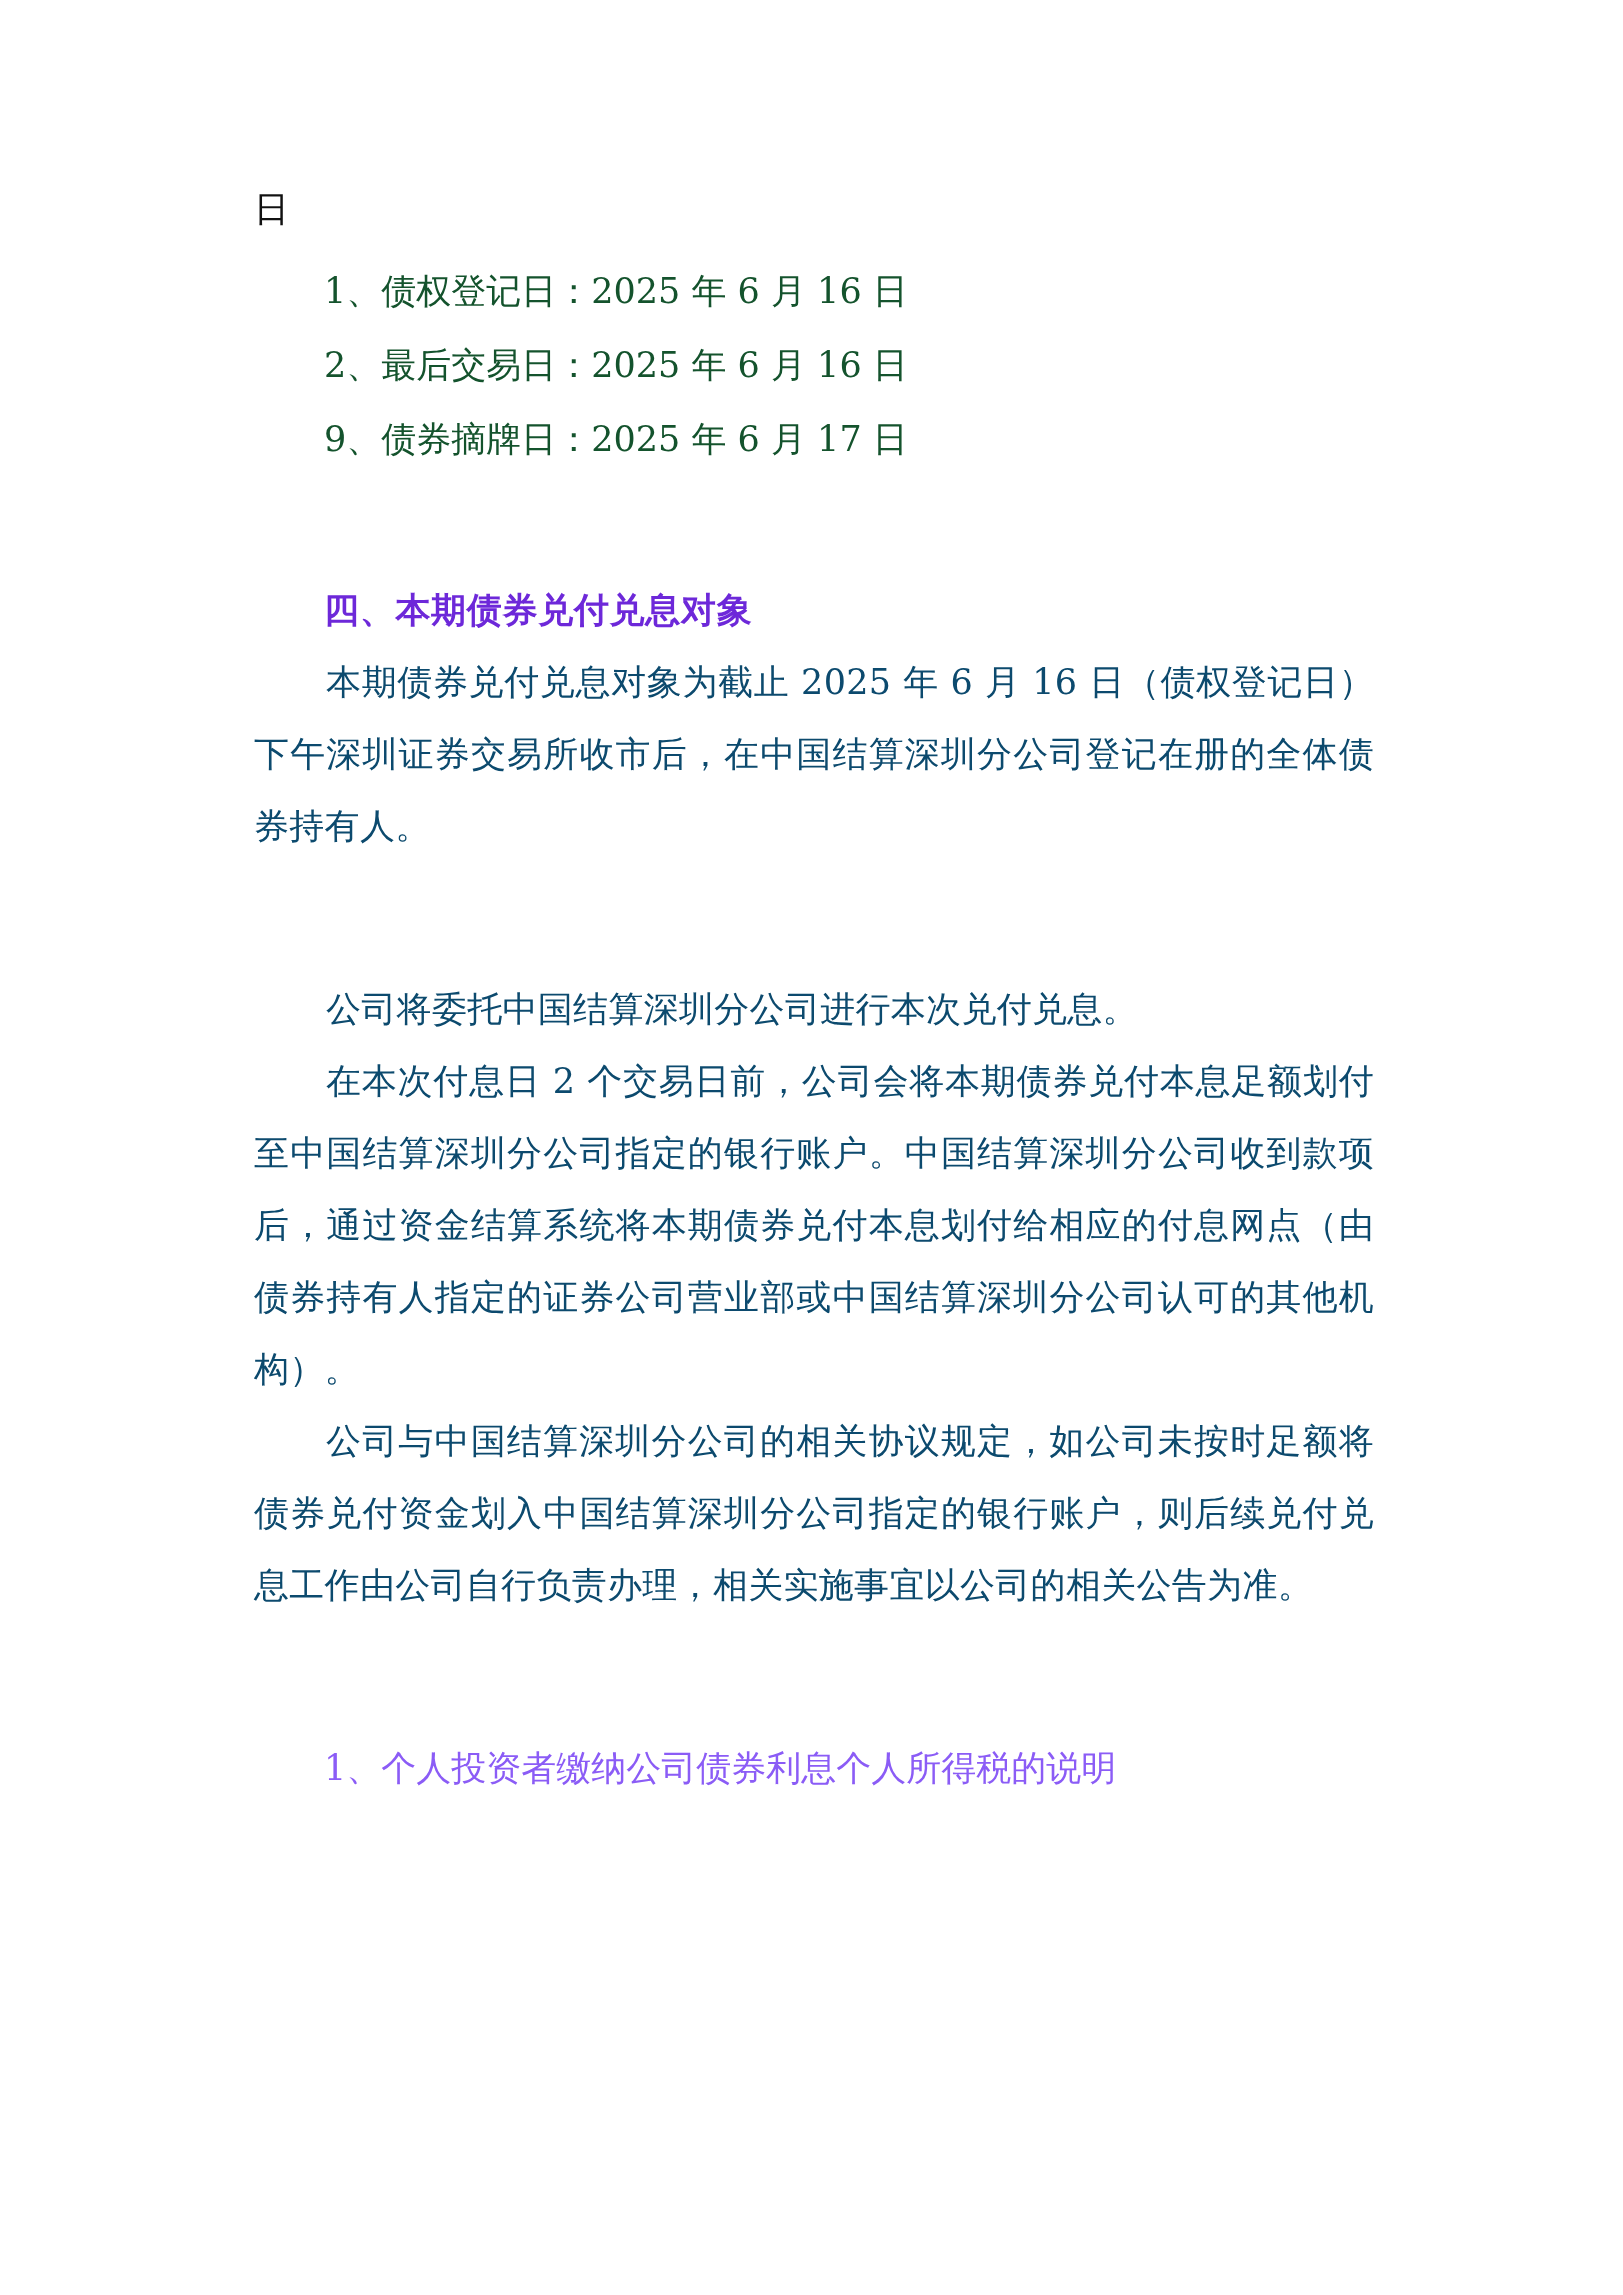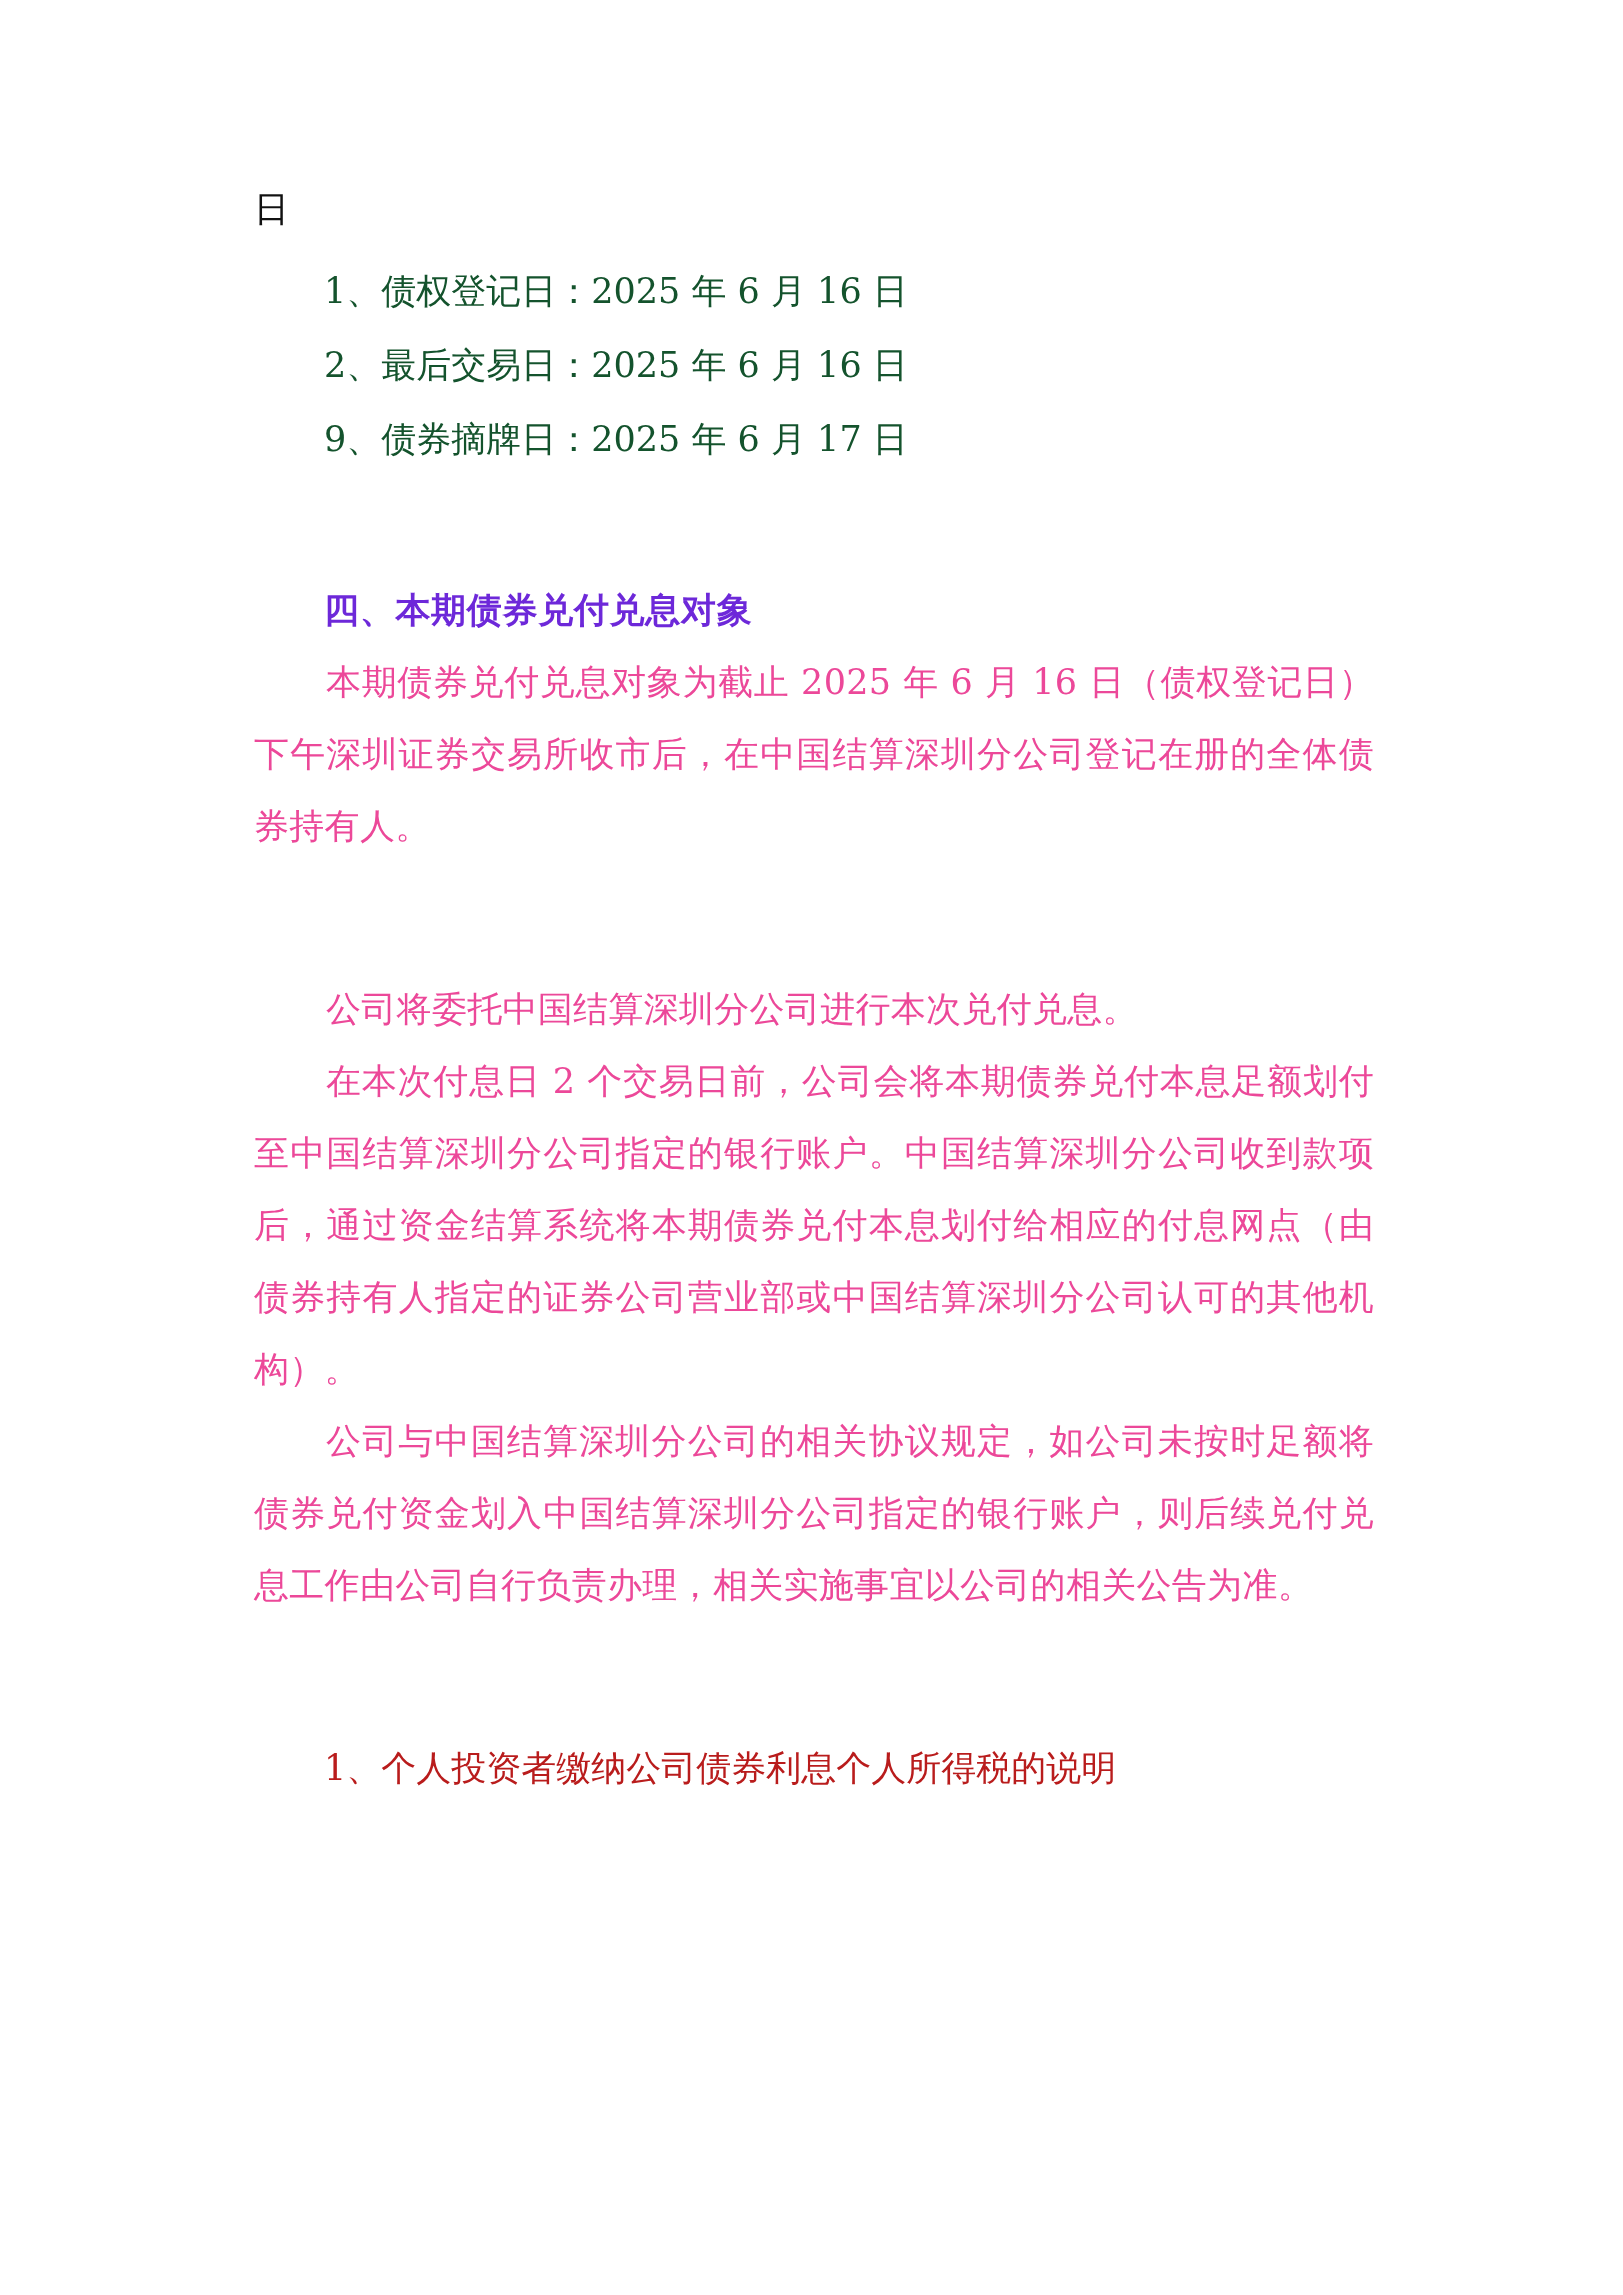--- a/index.html
+++ b/index.html
@@ -27,21 +27,21 @@
     width: 1120px;   
   }
 
   
   .body-text {
     font-size: 35px;
     line-height: 72px;
     letter-spacing: 0.3px;
     text-align: justify;
     text-justify: inter-character;
-    color: #ec4899;
+    color: #0c4a6e;
     font-weight: 400;
     margin: 0;
     white-space: normal;
   }
 
   
   .continuation-line {
     font-size: 35px;
     line-height: 63px;
     margin: 0 0 13px 0;
@@ -80,21 +80,21 @@
   
   .para {
     text-indent: 72px;
   }
 
   
   .sub-item {
     font-size: 35px;
     line-height: 72px;
     margin: 0 0 0 70px;
-    color: #b91c1c;
+    color: #8b5cf6;
     white-space: nowrap;
   }
   .gap-lg { height: 98px; }
   .gap-xl { height: 111px; }
 </style>
 </head>
 <body>
 
 <div class="page">
   <div class="content">

